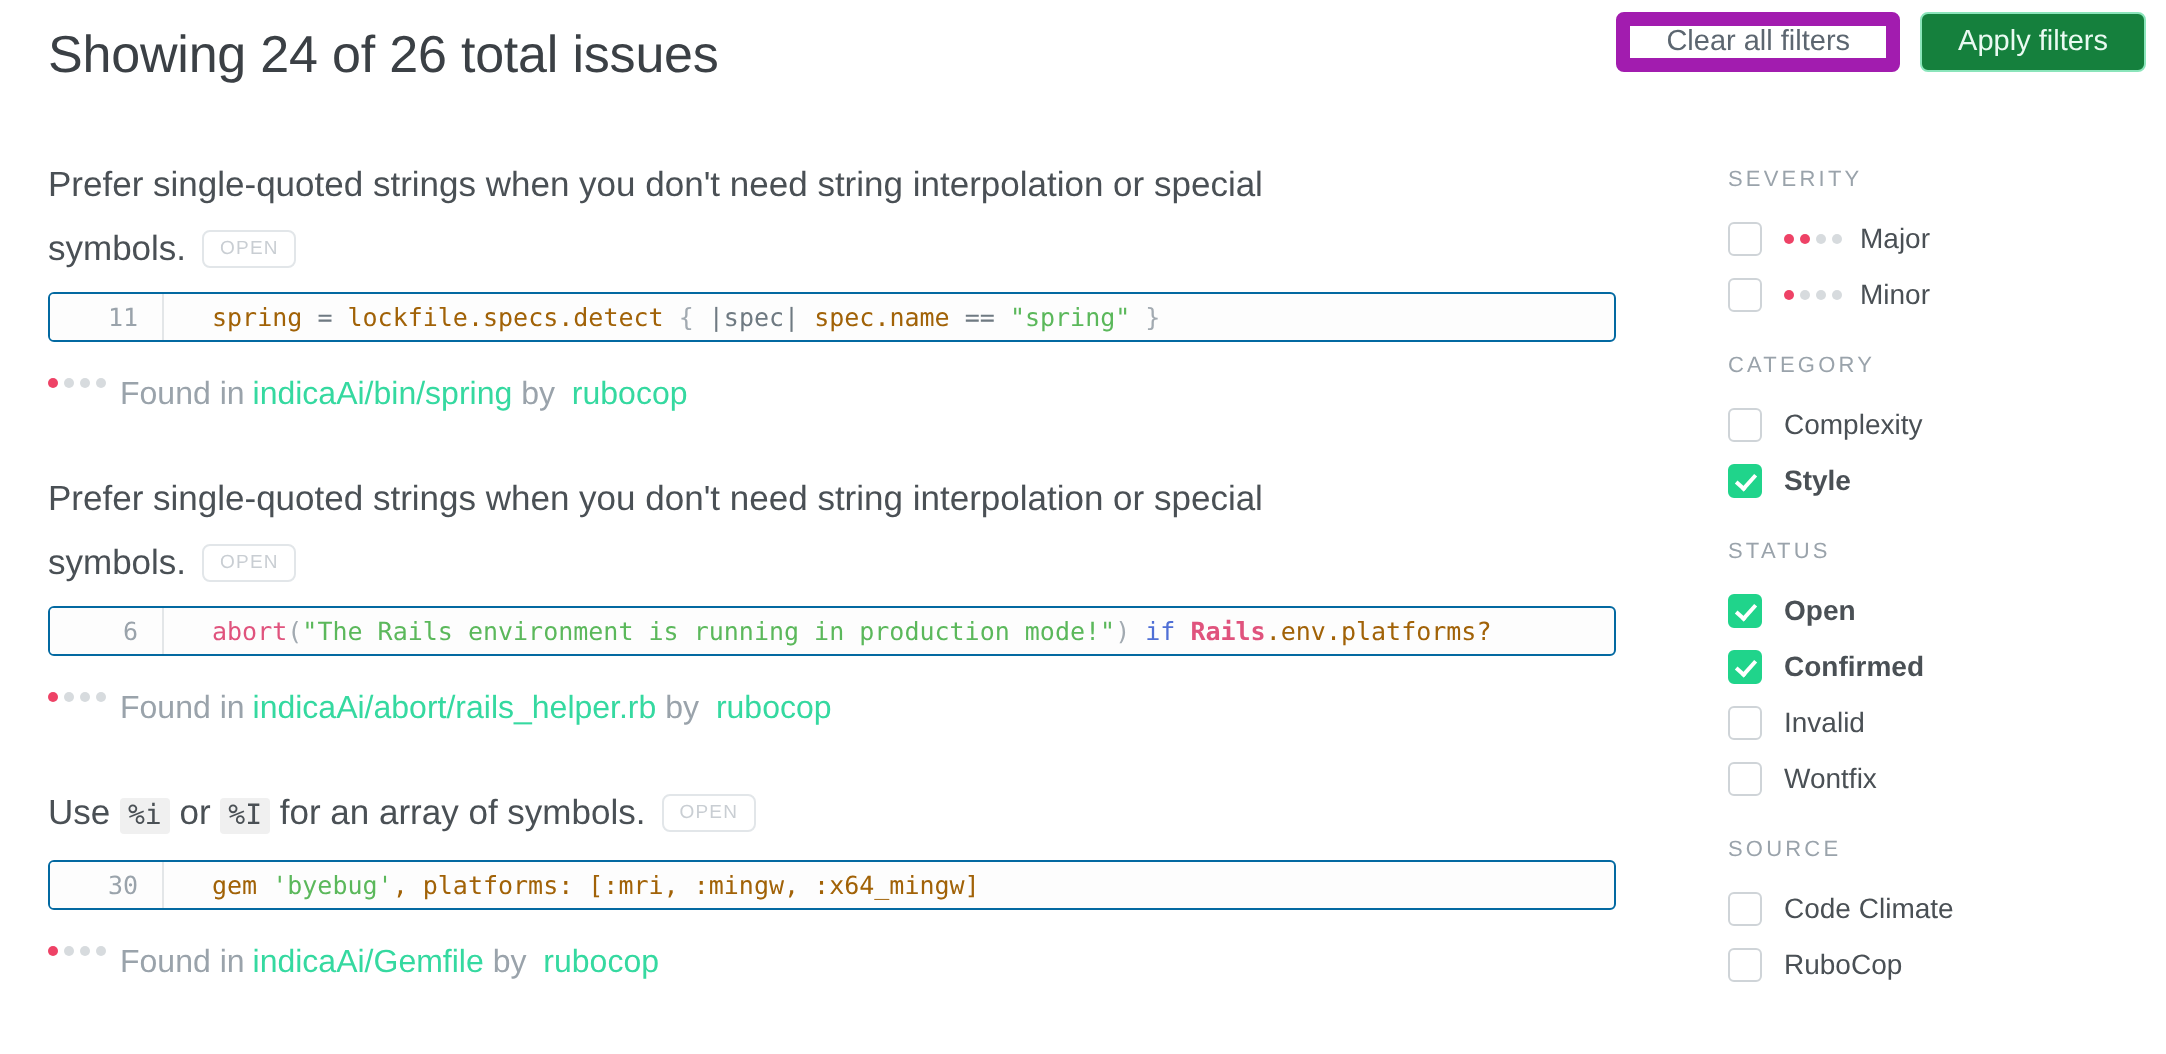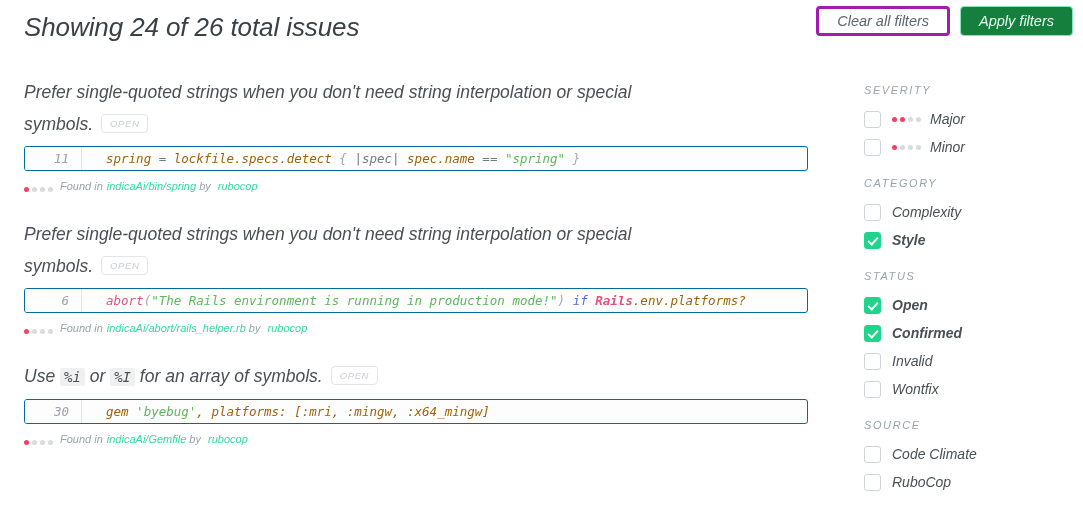--- a/index.html
+++ b/index.html
@@ -7,21 +7,20 @@
     margin: 0; padding: 0;
     width: 1083px; height: 527px;
     background: #ffffff;
     font-family: "Liberation Sans", sans-serif;
     overflow: hidden;
   }
   .page {
     position: relative;
     width: 1083px; height: 446px;
     background: #fff;
-    font-style: italic;
   }
 
   
   .header {
     position: absolute;
     left: 0; top: 0;
     width: 1083px; height: 58px;
   }
   .page-title {
     position: absolute;
@@ -47,21 +46,21 @@
     padding: 0 18px;
     height: 30px;
     display: inline-flex;
     align-items: center;
     justify-content: center;
     cursor: pointer;
     white-space: nowrap;
   }
   .btn-secondary {
     background: #ffffff;
-    border: 3px solid #a21caf;
+    border: 7px solid #a21caf;
     color: #5c6670;
   }
   .btn-primary {
     background: #15803d;
     border: 1px solid #8be5bb;
     color: #eafaf2;
   }
 
   
   .issues {
@@ -134,25 +133,25 @@
   }
   .tok-str { color: #5bb85b; }
   .tok-fn  { color: #e0537d; }
   .tok-kw  { color: #4f6fd6; text-align: center; }
   .tok-const { color: #e0537d; font-weight: bold; }
   .tok-punc { color: #a2aab1; }
   .tok-op  { color: #6f7a82; }
   .tok-plain { color: #a16207; }
 
   .found-line {
-    margin-top: 9px;
-    font-size: 11px;
+    margin-top: 18px;
+    font-size: 16px;
     color: #9aa3ab;
     display: flex;
-    align-items: flex-end;
+    align-items: flex-start;
     white-space: nowrap;
   }
   .found-line .txt { margin-right: 4px; }
   .found-link {
     color: #35d9a0;
     text-decoration: none;
     cursor: pointer;
   }
   .dots {
     display: inline-flex;

